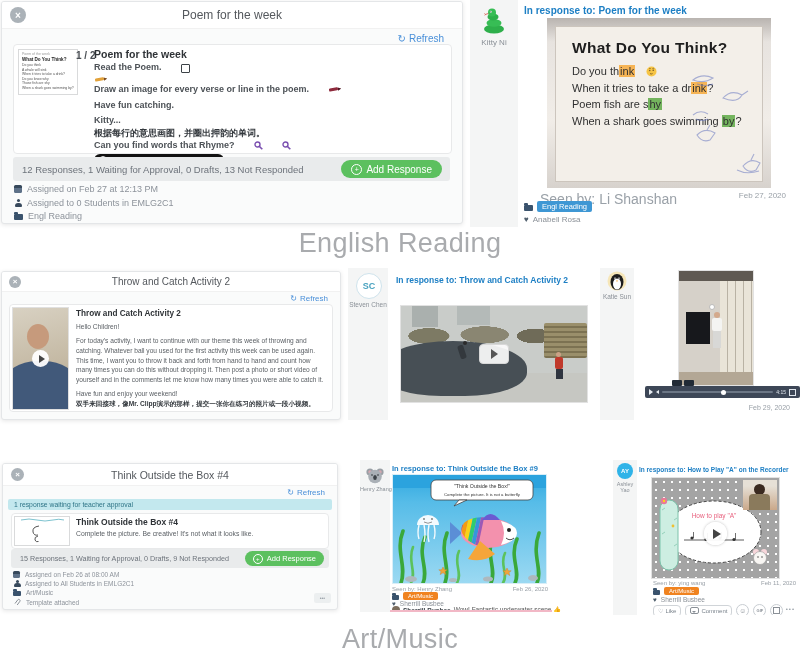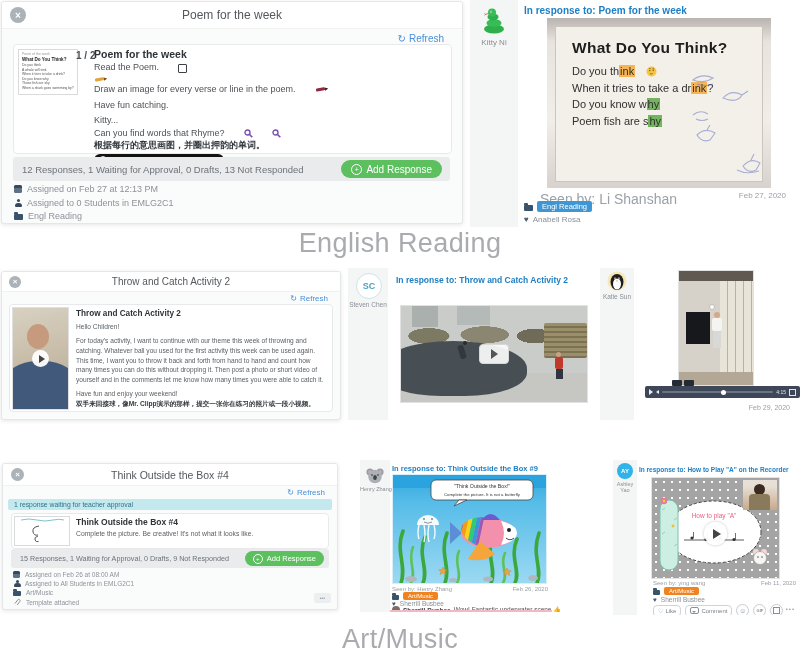--- a/index.html
+++ b/index.html
@@ -32,21 +32,21 @@
   .icon-folder{width:9px;height:6px;background:#3a536d;border-radius:1px;position:relative;margin-top:2px;}
   .icon-folder::before{content:"";position:absolute;top:-2px;left:0;width:4px;height:2px;background:#3a536d;border-radius:1px 1px 0 0;}
 
   
   .thumb1{position:absolute;background:#fff;border:1px solid #d9dadb;overflow:hidden;padding:2px 3px;}
   .t1h{font-size:3.5px;color:#999;}
   .t1t{font-size:4.6px;font-weight:bold;color:#222;margin-top:1px;}
   .t1l{font-size:3.4px;color:#555;white-space:pre-line;line-height:1.35;margin-top:1px;}
   .pageind{position:absolute;font-size:10px;font-weight:bold;color:#4a4f54;}
   .c1{position:absolute;font-size:9px;color:#4d5257;line-height:1.08;}
-  .c1 .row{margin-bottom:2.5px;display:flex;align-items:center;gap:19px;}
+  .c1 .row{margin-bottom:2.5px;display:flex;align-items:center;gap:19px;font-weight:bold;}
   .c1-title{font-weight:bold;font-size:10.5px;color:#2f3337;margin-bottom:3px;}
   .sq-icon{width:7px;height:7px;border:1.6px solid #3c4247;border-radius:1px;display:inline-block;}
   .cn{font-weight:600;color:#33383d;}
   .audio{width:120px;height:12px;background:#121212;border-radius:6px;display:flex;align-items:center;
          gap:3px;padding:0 5px;margin-top:3px;cursor:pointer;}
   .au-pause{width:6px;height:6px;border:1px solid #eee;border-radius:50%;flex:none;}
   .au-time{font-size:5px;color:#ddd;flex:none;}
   .au-track{flex:1;height:3px;background:#4c4c4c;border-radius:2px;position:relative;}
   .au-fill{width:22%;height:100%;background:#8a6fc2;border-radius:2px;}
   .au-dot{position:absolute;left:20%;top:-1px;width:5px;height:5px;border-radius:50%;background:#fff;}
@@ -179,32 +179,32 @@
         </div>
         <div class="row">
             <span>Draw an image for every verse or line in the poem.</span>
           <svg width="14" height="7" viewBox="0 0 14 7">
               <rect x="1" y="2" width="9" height="3" rx="1" fill="#8e2a3c" transform="rotate(-10 5 3.5)"></rect>
               <path d="M10,1.5 L13.4,3 L10,4.8 Z" fill="#4c1220" transform="rotate(-10 10 3.5)"></path>
             </svg>
         </div>
         <div class="row" style="margin-top:6px">Have fun catching.</div>
         <div class="row" style="margin-top:6px">Kitty...</div>
+        <div class="row cn">根据每行的意思画图，并圈出押韵的单词。</div>
         <div class="row">
             <span>Can you find words that Rhyme?</span>
           <svg width="9" height="9" viewBox="0 0 9 9">
               <circle cx="3.5" cy="3.5" r="2.5" fill="none" stroke="#7a4fb0" stroke-width="1.4"></circle>
               <line x1="5.5" y1="5.5" x2="8.3" y2="8.3" stroke="#7a4fb0" stroke-width="1.6"></line>
             </svg>
           <svg width="9" height="9" viewBox="0 0 9 9">
               <circle cx="3.5" cy="3.5" r="2.5" fill="none" stroke="#7a4fb0" stroke-width="1.4"></circle>
               <line x1="5.5" y1="5.5" x2="8.3" y2="8.3" stroke="#7a4fb0" stroke-width="1.6"></line>
             </svg>
         </div>
-        <div class="row cn">根据每行的意思画图，并圈出押韵的单词。</div>
         <div class="audio">
           <span class="au-pause"></span>
           <span class="au-time">0:01</span>
           <span class="au-track"><span class="au-fill"></span><span class="au-dot"></span></span>
           <span class="au-time">0:16</span>
           <span class="au-spk"></span>
           <span class="au-vol"></span>
         </div>
       </div>
     </div>
@@ -249,22 +249,22 @@
         <div class="pline"><span>Do you th</span><span class="hl-o">ink</span>
           <svg width="11" height="11" viewBox="0 0 11 11" style="vertical-align:-2px;margin-left:8px">
             <circle cx="5.5" cy="5.5" r="5" fill="#f6c445"></circle>
             <circle cx="3.8" cy="4.6" r=".7" fill="#5a4420"></circle>
               <circle cx="7.2" cy="4.3" r=".7" fill="#5a4420"></circle>
             <path d="M3,2.9 q1,-.8 1.8,-.2 M6.4,2.6 q.9,-.6 1.8,0" stroke="#5a4420" stroke-width=".6" fill="none"></path>
             <path d="M4,7.6 q1.2,.8 2.6,0" stroke="#5a4420" stroke-width=".7" fill="none"></path>
           </svg>
         </div>
         <div class="pline"><span>When it tries to take a dr</span><span class="hl-o">ink</span><span>?</span></div>
-        <div class="pline"><span>Do you know w</span><span class="hl-g">hy</span></div>
         <div class="pline"><span>Poem fish are s</span><span class="hl-g">hy</span></div>
+        <div class="pline"><span>When a shark goes swimming </span><span class="hl-g">by</span><span>?</span></div>
       </div>
       <svg class="abs" style="left:0;top:0" width="224" height="170" viewBox="0 0 224 170">
         <g stroke="#6a79c0" stroke-width="1.1" fill="none" opacity=".55">
           <path d="M146,62 q9,-7 20,-2 q-9,6 -20,2 Z"></path>
           <path d="M150,66 q8,3 16,0"></path>
           <path d="M176,80 q8,-9 19,-3 q-5,9 -19,3 Z M195,77 l6,-4"></path>
           <path d="M146,97 q7,-6 15,-1 M149,101 q6,3 12,0"></path>
           <path d="M150,117 q8,-8 18,-2 l-5,7 q-8,3 -13,-5 Z M160,112 l3,-5"></path>
           <path d="M196,148 q8,-9 17,-3 l-4,7 q-8,4 -13,-4 Z M204,142 l3,-6 M190,152 q10,5 22,1"></path>
         </g>

